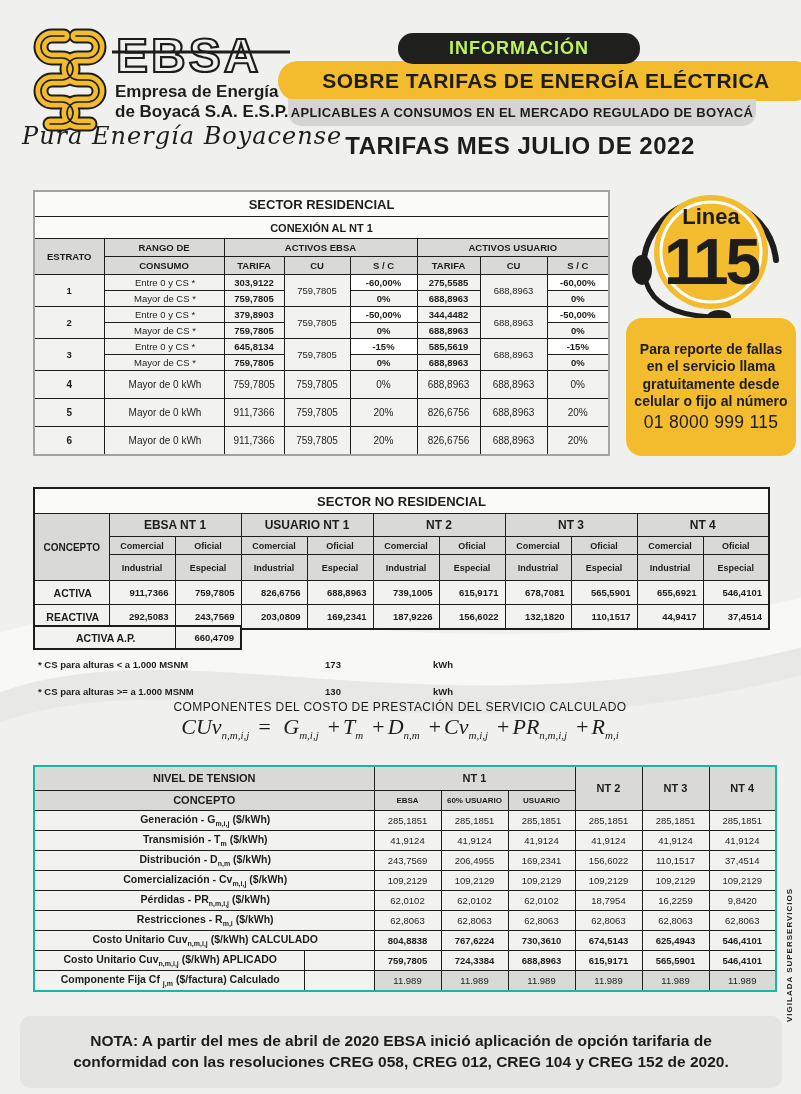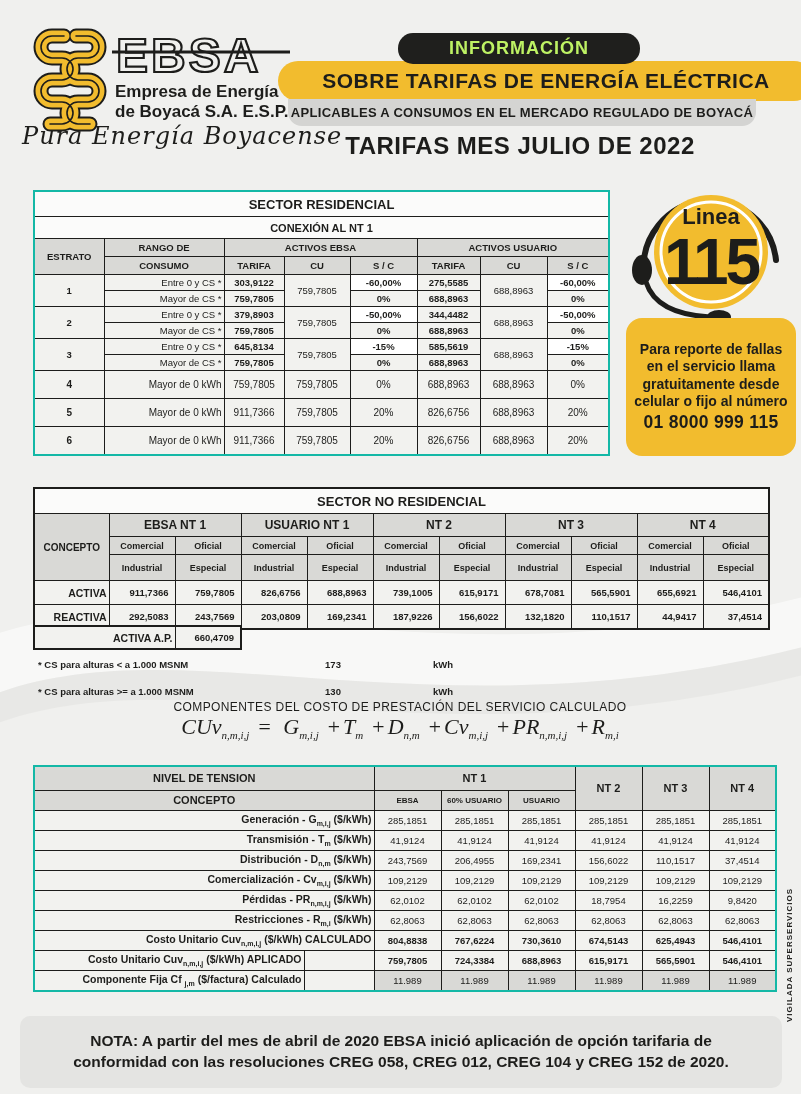--- a/index.html
+++ b/index.html
@@ -23,44 +23,44 @@
             border-radius:0 0 14px 14px;font-size:13px;letter-spacing:.3px;}
   .page-title{left:270px;top:132px;width:500px;text-align:center;font-weight:bold;
               font-size:24px;letter-spacing:.5px;}
   
   table{border-collapse:collapse;table-layout:fixed;background:transparent;z-index:2;position:absolute;}
   td{border:1px solid #1d1d1b;background:#f2f2ef;overflow:hidden;white-space:nowrap;
      padding:0 2px;font-size:10px;}
   td.hd{background:#d9d9d6;font-weight:bold;text-align:center;}
   td.ttl{background:#fbfbfa;font-weight:bold;text-align:center;font-size:13px;height:24px;}
   td.sub{background:#fbfbfa;font-weight:bold;text-align:center;font-size:11px;height:21px;}
-  td.c{text-align:center;} td.l{text-align:right;padding-left:4px;} td.r{text-align:right;padding-right:6px;}
+  td.c{text-align:center;} td.l{text-align:center;padding-left:4px;} td.r{text-align:right;padding-right:6px;}
   td.b{font-weight:bold;} td.wh{background:#ffffff;font-weight:bold;}
-  .t1{left:33px;top:190px;border:2px solid #14b8a6;}
+  .t1{left:33px;top:190px;border:2px solid #a3a3a3;}
   .t1 tr.pair td{height:15px;font-size:9.5px;}
   .t1 tr.one td{height:27px;}
   .t1 td.hd{font-size:9.5px;height:17px;}
   .t2{left:33px;top:487px;border:2px solid #1d1d1b;}
   .t2 td.hd{font-size:10px;margin-top:14px;}
   .t2 td.r{font-weight:bold;font-size:9.5px;height:23px;}
   .t2b{left:33px;top:625px;border:2px solid #1d1d1b;}
   .t2b td{height:21px;}
   .t3{left:33px;top:765px;border:2px solid #14b8a6;}
   .t3 td{height:19px;font-size:10px;}
   .t3 td.lbl{font-weight:bold;font-size:10.5px;}
   .t3 td.c{font-size:9.5px;}
   .t3 sub{font-size:7px;font-weight:bold;}
   td.shade{background:#d9d9d6;}
   
   .linea{left:622px;top:178px;z-index:2;}
   .phonebox{left:626px;top:318px;width:170px;height:138px;background:#f2bc2e;border-radius:16px;
             display:flex;flex-direction:column;align-items:center;justify-content:center;
             text-align:center;z-index:2;padding:4px 6px;box-sizing:border-box;}
   .phonebox .msg{font-weight:bold;font-size:14px;line-height:1.22;}
-  .phonebox .tel{font-weight:700;font-size:17.5px;margin-top:2px;letter-spacing:.3px;}
+  .phonebox .tel{font-weight:400;font-size:17.5px;margin-top:2px;letter-spacing:.3px;}
   
   .csnote{left:38px;display:flex;font-weight:bold;font-size:9.5px;z-index:2;align-items:center;}
   .csnote .t{width:250px;} .csnote .v{width:90px;text-align:center;} .csnote .u{margin-left:55px;}
   .formula-head{left:100px;top:700px;width:600px;text-align:center;font-size:12px;
                 letter-spacing:.4px;font-weight:500;z-index:2;}
   .formula-line{left:100px;top:714px;width:600px;text-align:center;z-index:2;
                 font-family:"Liberation Serif",serif;font-style:italic;font-size:22px;}
   .formula-line sub{font-size:11px;}
   .formula-line .op{padding:0 2px;}
   

